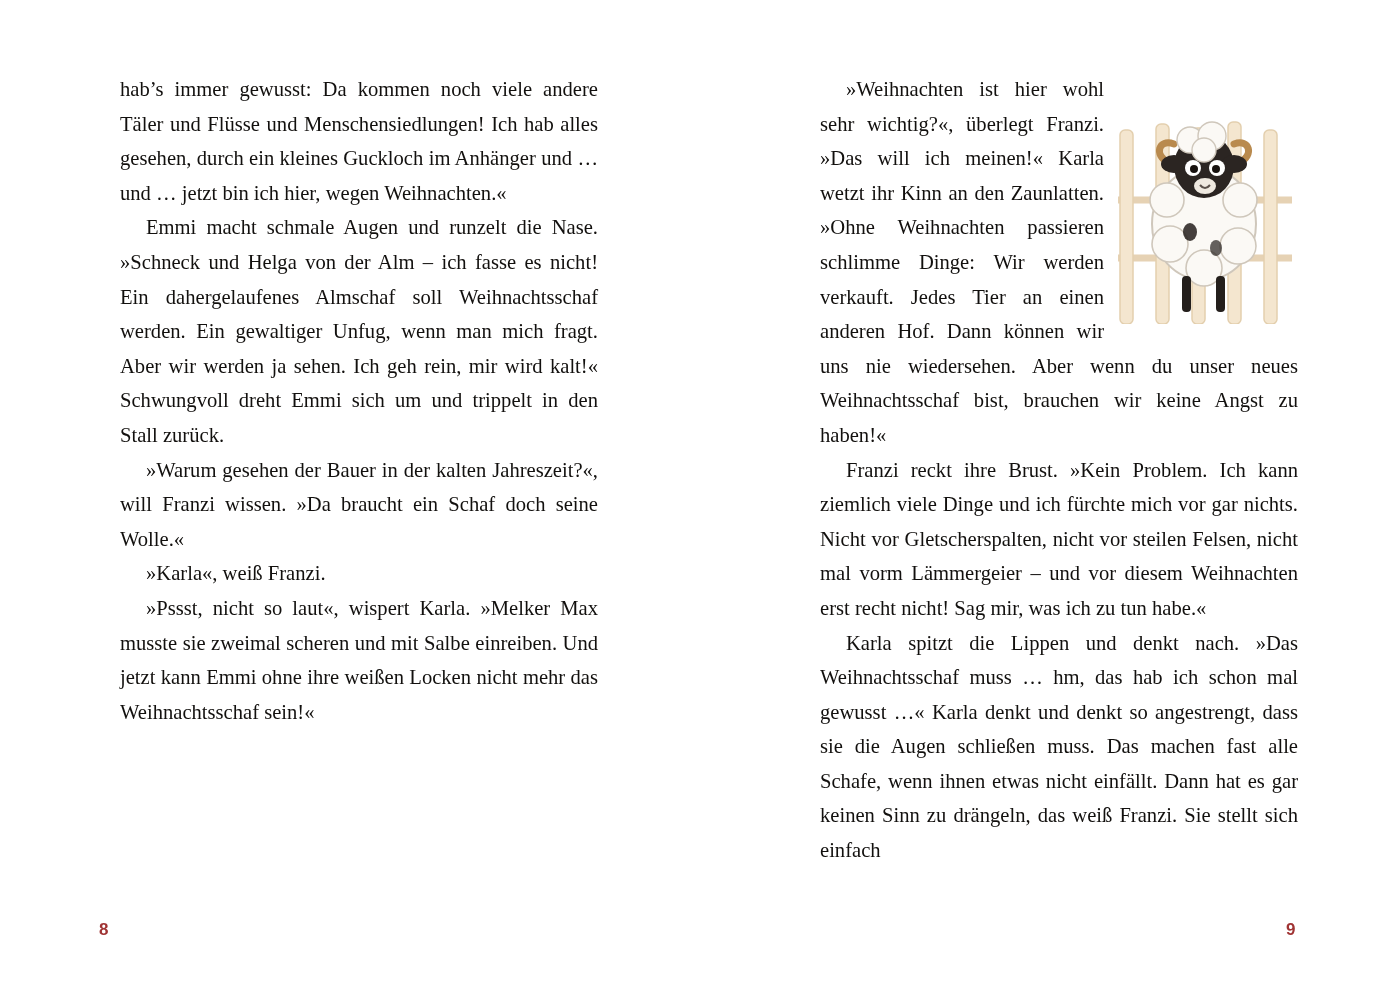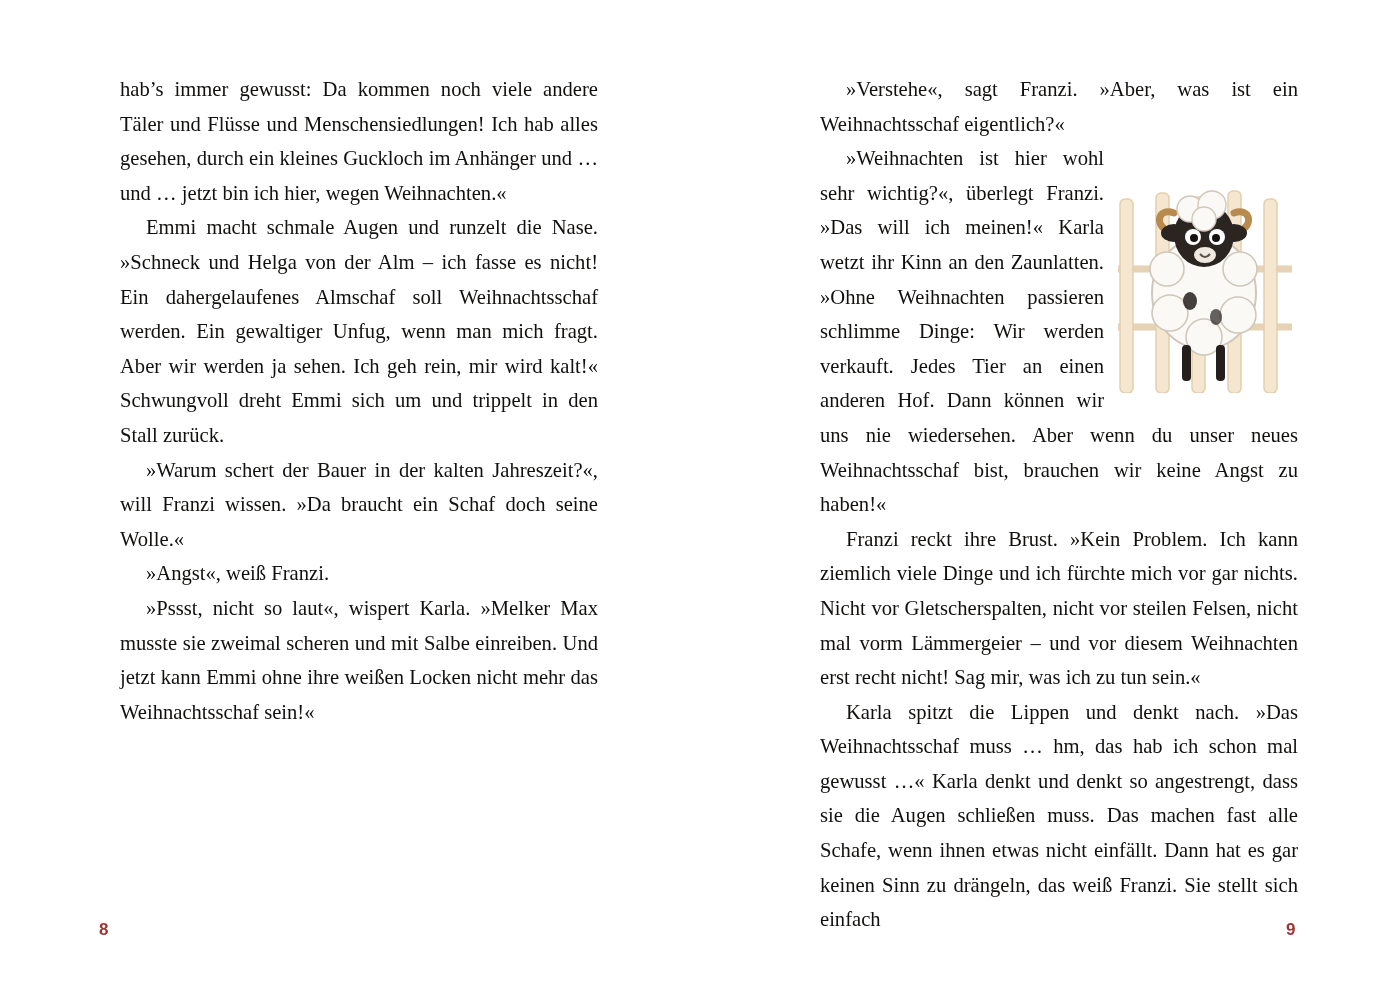--- a/index.html
+++ b/index.html
@@ -78,30 +78,29 @@
 </style>
 </head>
 <body>
 
 <div class="spread">
 
   <div class="page page-left">
     <div class="textblock">
       <p>hab’s immer gewusst: Da kommen noch viele andere Täler und Flüsse und Menschensiedlungen! Ich hab alles gesehen, durch ein kleines Guckloch im Anhänger und … und … jetzt bin ich hier, wegen Weihnachten.«</p>
       <p class="indent">Emmi macht schmale Augen und runzelt die Nase. »Schneck und Helga von der Alm – ich fasse es nicht! Ein dahergelaufenes Almschaf soll Weihnachtsschaf werden. Ein gewaltiger Unfug, wenn man mich fragt. Aber wir werden ja sehen. Ich geh rein, mir wird kalt!« Schwungvoll dreht Emmi sich um und trippelt in den Stall zurück.</p>
-      <p class="indent">»Warum schert der Bauer in der kalten Jahreszeit?«, will Franzi wissen. »Da braucht ein Schaf doch seine Wolle.«</p>
-      <p class="indent">»Angst«, weiß Franzi.</p>
+      <p class="indent">»Warum gesehen der Bauer in der kalten Jahreszeit?«, will Franzi wissen. »Da braucht ein Schaf doch seine Wolle.«</p>
+      <p class="indent">»Karla«, weiß Franzi.</p>
       <p class="indent">»Pssst, nicht so laut«, wispert Karla. »Melker Max musste sie zweimal scheren und mit Salbe einreiben. Und jetzt kann Emmi ohne ihre weißen Locken nicht mehr das Weihnachtsschaf sein!«</p>
     </div>
     <div class="folio folio-left">8</div>
   </div>
 
   <div class="page page-right">
     <div class="textblock">
-      <p class="indent">»Verstehe«, sagt Franzi. »Aber, was ist ein Weihnachtsschaf eigentlich?«</p>
       <p class="indent">
         <span class="illus-float">
           <svg width="186" height="252" viewBox="0 0 186 252" aria-hidden="true">
 
             <g stroke="#e6d2b4" stroke-width="7" fill="none">
               <line x1="6" y1="128" x2="180" y2="128"></line>
               <line x1="6" y1="186" x2="180" y2="186"></line>
             </g>
 
             <g fill="#f4e6cf" stroke="#e3cfae" stroke-width="1.5">
@@ -149,19 +148,19 @@
               <circle cx="82" cy="97" r="4" fill="#17120f"></circle>
               <circle cx="104" cy="97" r="4" fill="#17120f"></circle>
             </g>
 
             <ellipse cx="93" cy="114" rx="11" ry="8" fill="#efe9e0"></ellipse>
             <path d="M88 113 q5 6 10 0" stroke="#5a504a" stroke-width="2" fill="none"></path>
           </svg>
         </span>
         <span>»Weihnachten ist hier wohl sehr wichtig?«, überlegt Franzi. »Das will ich meinen!« Karla wetzt ihr Kinn an den Zaunlatten. »Ohne Weihnachten passieren schlimme Dinge: Wir werden verkauft. Jedes Tier an einen anderen Hof. Dann können wir uns nie wiedersehen. Aber wenn du unser neues Weihnachtsschaf bist, brauchen wir keine Angst zu haben!«</span>
       </p>
-      <p class="indent">Franzi reckt ihre Brust. »Kein Problem. Ich kann ziemlich viele Dinge und ich fürchte mich vor gar nichts. Nicht vor Gletscherspalten, nicht vor steilen Felsen, nicht mal vorm Lämmergeier – und vor diesem Weihnachten erst recht nicht! Sag mir, was ich zu tun sein.«</p>
+      <p class="indent">Franzi reckt ihre Brust. »Kein Problem. Ich kann ziemlich viele Dinge und ich fürchte mich vor gar nichts. Nicht vor Gletscherspalten, nicht vor steilen Felsen, nicht mal vorm Lämmergeier – und vor diesem Weihnachten erst recht nicht! Sag mir, was ich zu tun habe.«</p>
       <p class="indent">Karla spitzt die Lippen und denkt nach. »Das Weihnachtsschaf muss … hm, das hab ich schon mal gewusst …« Karla denkt und denkt so angestrengt, dass sie die Augen schließen muss. Das machen fast alle Schafe, wenn ihnen etwas nicht einfällt. Dann hat es gar keinen Sinn zu drängeln, das weiß Franzi. Sie stellt sich einfach</p>
     </div>
     <div class="folio folio-right">9</div>
   </div>
 
 </div>
 
 </body></html>

